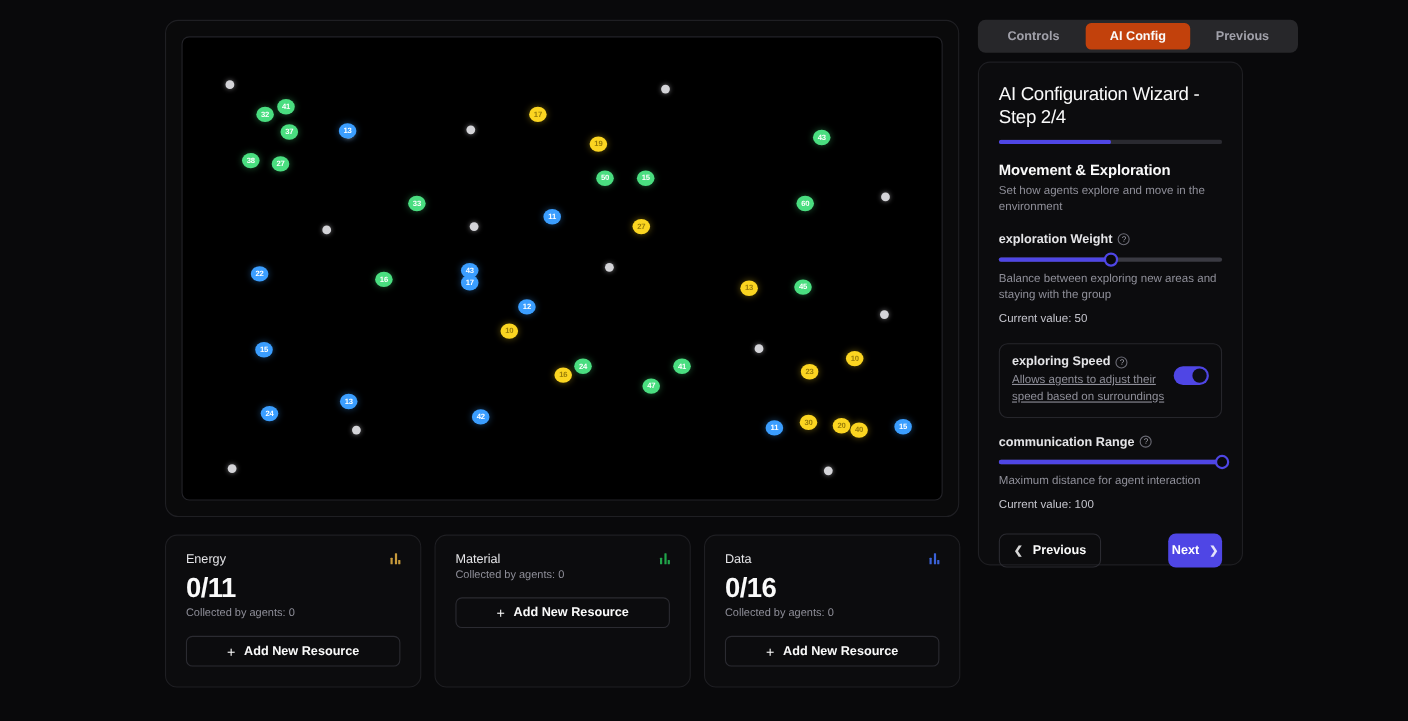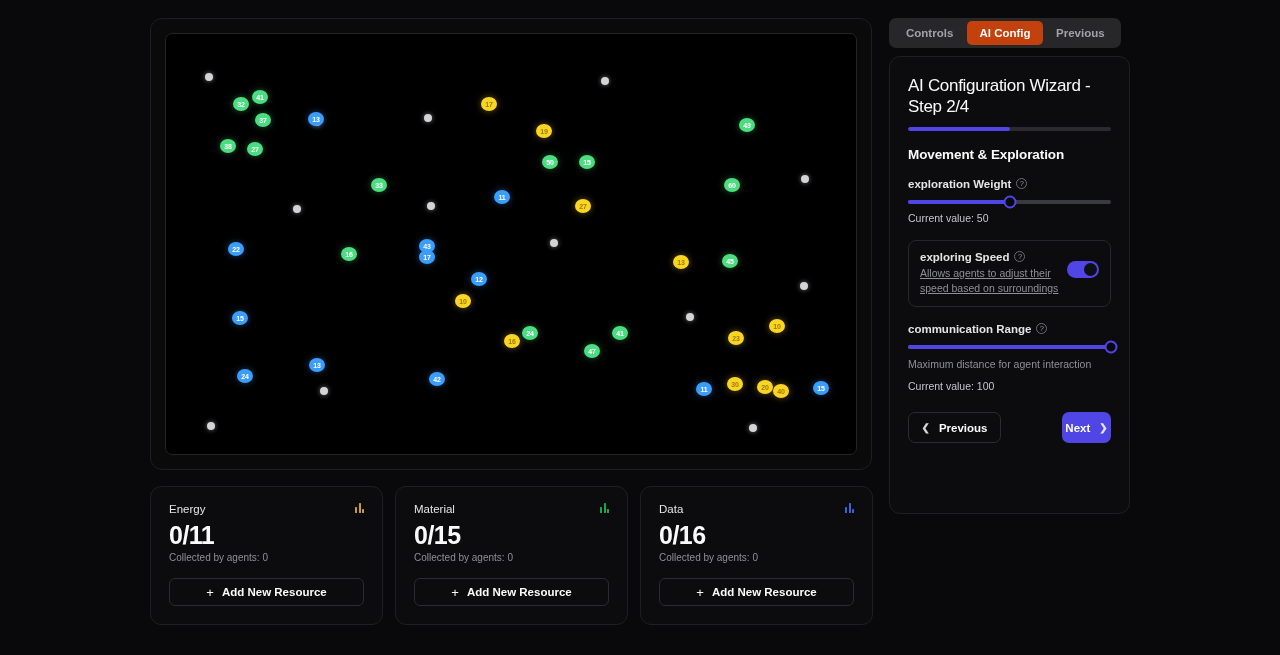--- a/index.html
+++ b/index.html
@@ -64,21 +64,21 @@
     display: flex; align-items: center; justify-content: center; gap: 8px;
     cursor: pointer;
   }
   .plus { font-size: 13px; font-weight: 400; line-height: 1; }
   .bars { display: inline-flex; align-items: flex-end; gap: 1.5px; height: 10px; }
   .bars i { display: block; width: 2px; border-radius: 0.5px; }
 
   
   .tabs {
     position: absolute; left: 889px; top: 18px;
-    width: 232px; height: 30px;
+    width: 291px; height: 30px;
     background: #27272a;
     border-radius: 7px;
     display: flex; align-items: center;
     padding: 3px;
   }
   .tab {
     flex: 1; height: 100%;
     display: flex; align-items: center; justify-content: center;
     font-size: 11.5px; font-weight: 600; color: #a1a1aa;
     border-radius: 5px; cursor: pointer;
@@ -231,21 +231,20 @@
       </div>
       <div class="res-card">
         <div class="res-head">
           <span class="res-title">Material</span>
           <span class="bars">
             <i style="height:6px;background:#21a54a"></i>
             <i style="height:10px;background:#21a54a"></i>
             <i style="height:4px;background:#21a54a"></i>
           </span>
         </div>
-        <div class="res-count">0/15</div>
         <div class="res-sub">Collected by agents: 0</div>
         <button class="res-btn">
           <span class="plus">+</span>
           <span>Add New Resource</span>
         </button>
       </div>
       <div class="res-card">
         <div class="res-head">
           <span class="res-title">Data</span>
           <span class="bars">
@@ -269,30 +268,32 @@
       <div class="tab">Previous</div>
     </div>
 
   <div class="cfg-card">
     <div class="wiz-title">AI Configuration Wizard - Step 2/4</div>
     <div class="prog-track">
       <div class="prog-fill" id="prog-fill" style="width: 50%;"></div>
     </div>
 
     <div class="sec-title">Movement &amp; Exploration</div>
+    <div class="sec-desc">Set how agents explore and move in the environment</div>
 
     <div class="field">
       <div class="field-label-row">
         <span class="field-label">exploration Weight</span>
         <span class="qmark">?</span>
       </div>
       <div class="slider">
         <div class="fill" id="expl-fill" style="width: 50%;"></div>
         <div class="knob" id="expl-knob" style="left: 50%;"></div>
       </div>
+      <div class="field-help">Balance between exploring new areas and staying with the group</div>
       <div class="field-val">Current value: 50</div>
     </div>
 
     <div class="switch-box">
       <div class="switch-texts">
         <div class="field-label-row">
           <span class="field-label">exploring Speed</span>
           <span class="qmark">?</span>
         </div>
         <div class="switch-desc">Allows agents to adjust their speed based on surroundings</div>

